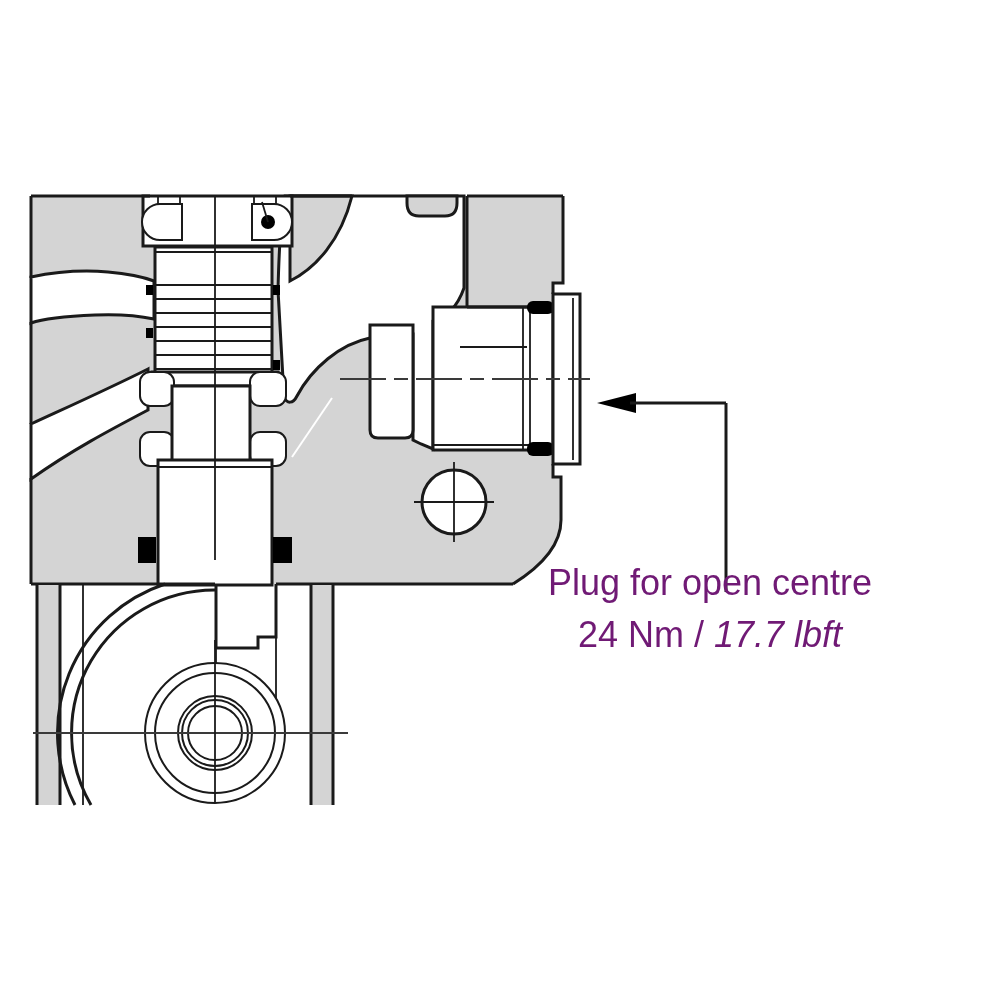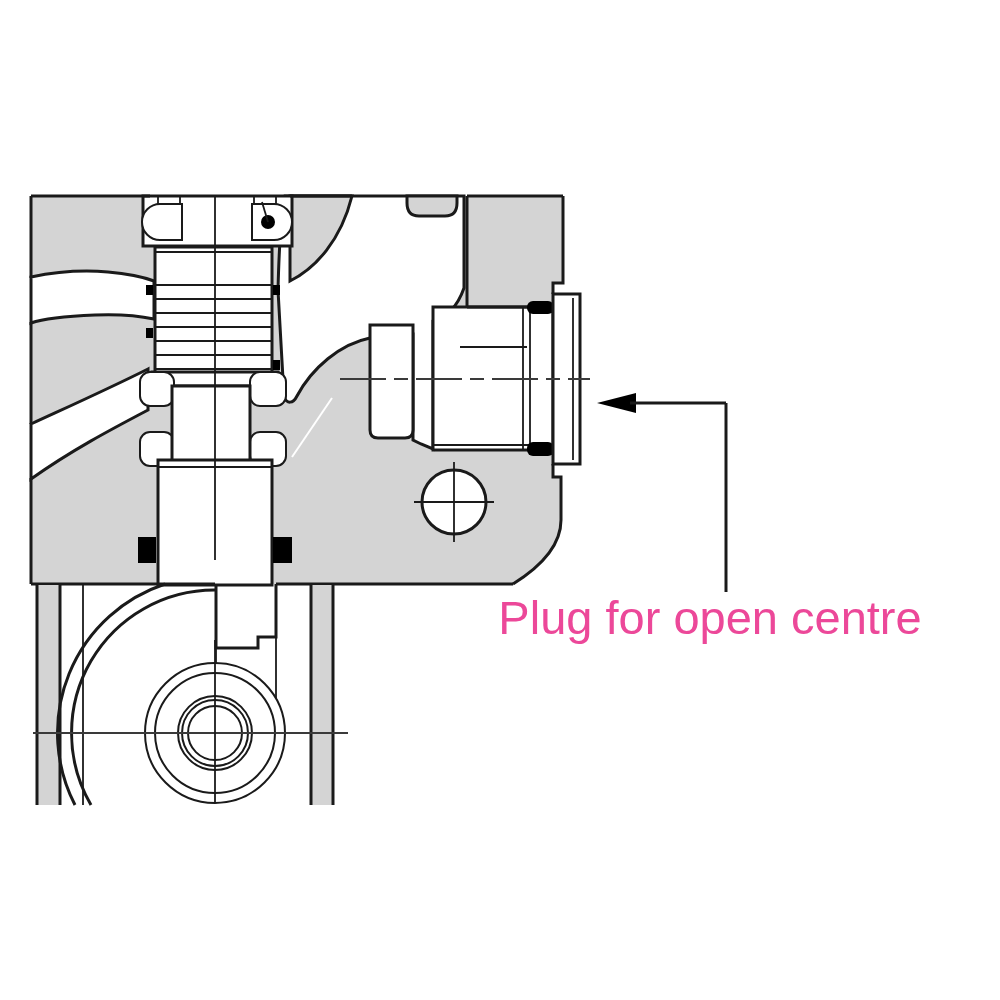--- a/index.html
+++ b/index.html
@@ -9,22 +9,22 @@
   
   .g  {fill:#d4d4d4;stroke:none;}
   .go {fill:#d4d4d4;stroke:#1a1a1a;stroke-width:3;}
   .w  {fill:#ffffff;stroke:#1a1a1a;stroke-width:3;}
   .wt {fill:#ffffff;stroke:#1a1a1a;stroke-width:2;}
   .ln {fill:none;stroke:#1a1a1a;stroke-width:3;stroke-linecap:butt;}
   .lt {fill:none;stroke:#1a1a1a;stroke-width:1.8;}
   .cl {fill:none;stroke:#3a3a3a;stroke-width:2.2;}
   .blk{fill:#000000;stroke:none;}
   .hl {fill:none;stroke:#ffffff;stroke-width:2;}
-  #label{position:absolute;left:495px;top:592px;width:430px;text-align:center;
-         font-size:47px;line-height:52px;color:#ec4899;letter-spacing:0px;}
+  #label{position:absolute;left:495px;top:557px;width:430px;text-align:center;
+         font-size:36px;line-height:52px;color:#701a75;letter-spacing:0px;}
   #label .it{font-style:italic;}
 </style>
 </head>
 <body>
 
 <div id="stage">
 
   <svg width="1000" height="1000" viewBox="0 0 1000 1000">
 
     <g>
@@ -169,14 +169,15 @@
 
     <g>
       <polygon class="blk" points="597,403 636,393 636,413"></polygon>
       <line class="ln" x1="630" y1="403" x2="726" y2="403"></line>
       <line class="ln" x1="726" y1="403" x2="726" y2="592" stroke-width="2.5"></line>
     </g>
   </svg>
 
   <div id="label">
     <div>Plug for open centre</div>
+    <div><span>24 Nm / </span><span class="it">17.7 lbft</span></div>
   </div>
 </div>
 
 </body></html>

